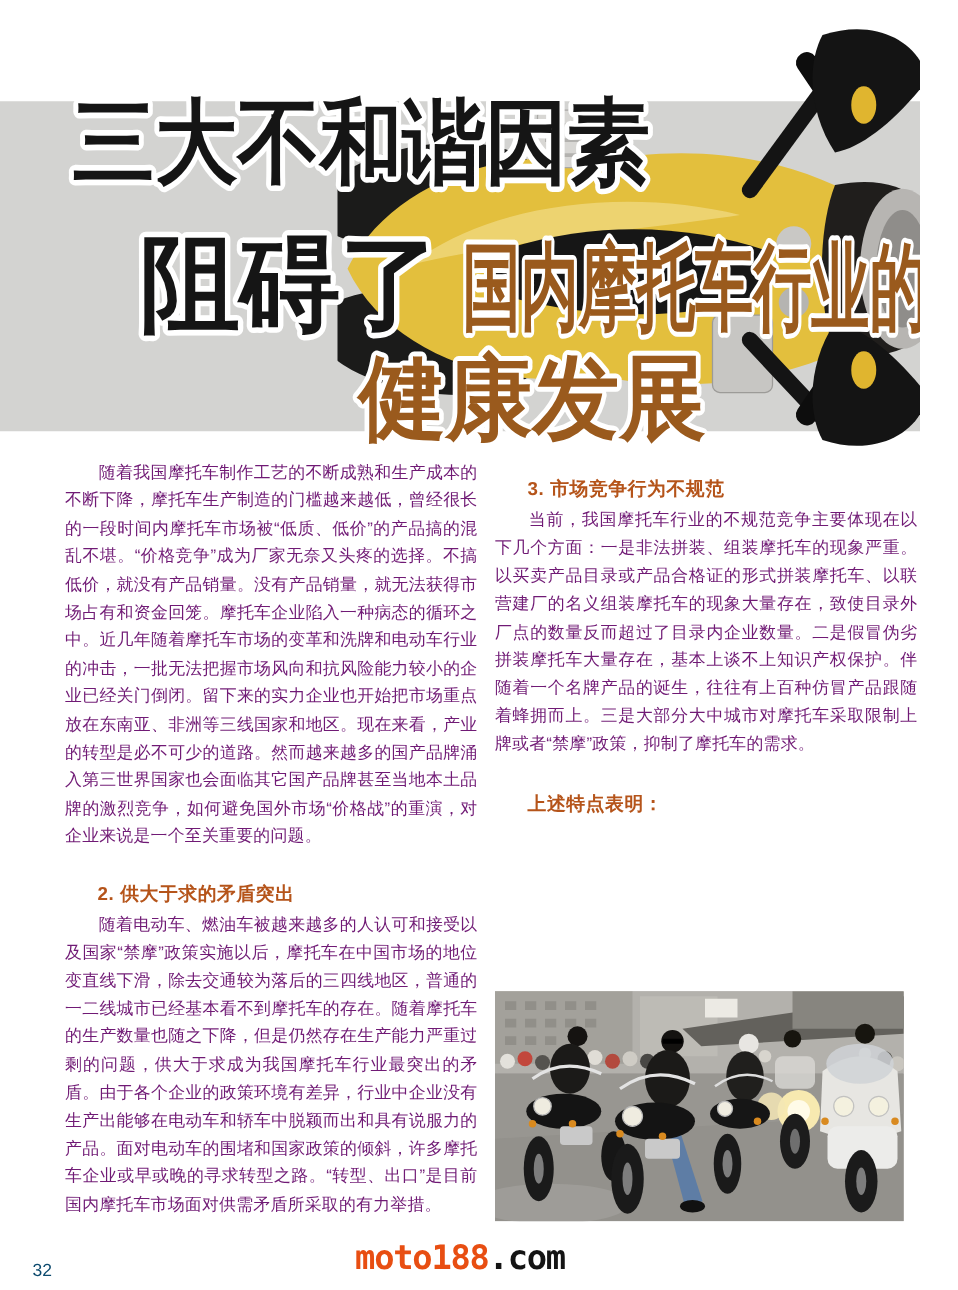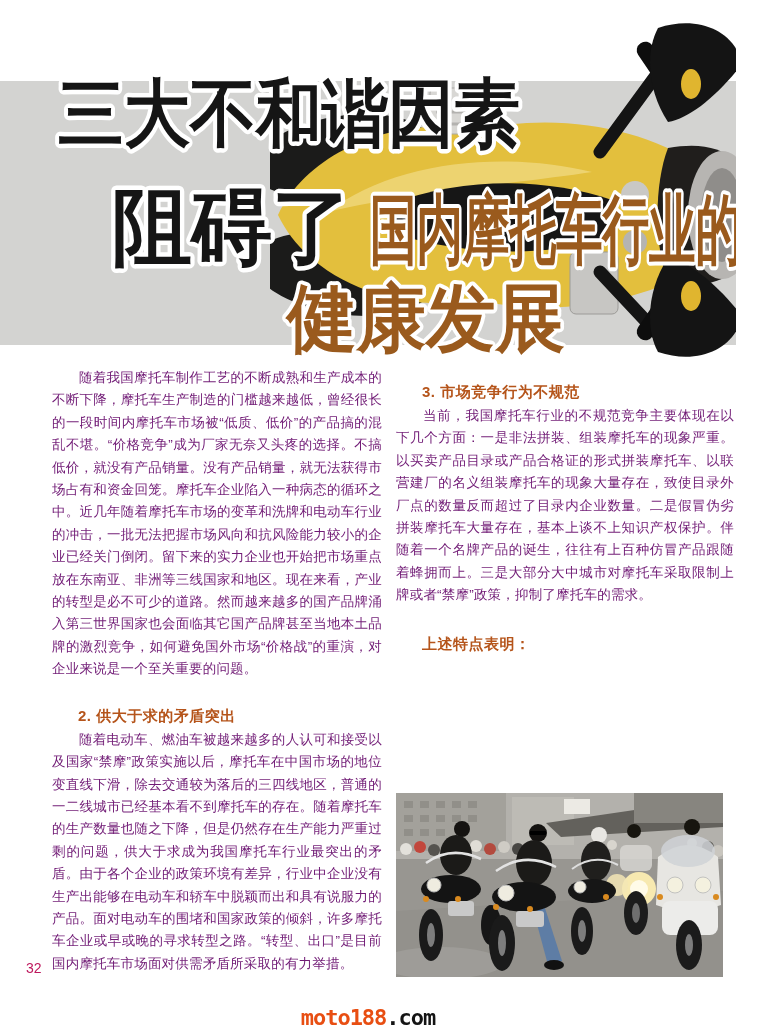--- a/index.html
+++ b/index.html
@@ -30,26 +30,25 @@
     font-size:15px;font-weight:bold;color:#b5541a;
     margin:0 0 2px 26px;line-height:22px;letter-spacing:.5px;
   }
   h3.gap-sm{margin-top:24px;}
   h3.gap-lg{margin-top:26px;}
   p.body{
     margin:0;font-size:13.5px;line-height:22.4px;color:#701a75;
     text-align:justify;text-indent:2em;letter-spacing:.2px;
   }
   .photo{position:absolute;left:396px;top:793px;width:327px;height:184px;z-index:4;}
-  .pagenum{position:absolute;left:26px;top:960px;font-size:14px;color:#be185d;z-index:4;}
+  .pagenum{position:absolute;left:26px;top:1008px;font-size:14px;color:#0c4a6e;z-index:4;}
   .logo{
     position:absolute;left:50%;top:991px;transform:translateX(-50%);z-index:4;
-    font-family:"DejaVu Sans Mono",monospace;font-weight:bold;font-size:22px;letter-spacing:-1px;
+    font-family:"DejaVu Sans Mono",monospace;font-weight:bold;font-size:27px;letter-spacing:-1px;
     white-space:nowrap;
-    margin-top:14px;
   }
   .logo-main{color:#e84e12;}
   .logo-suffix{color:#141414;}
 </style>
 </head>
 <body>
 
 <div class="page">
 
   <div class="banner"></div>

